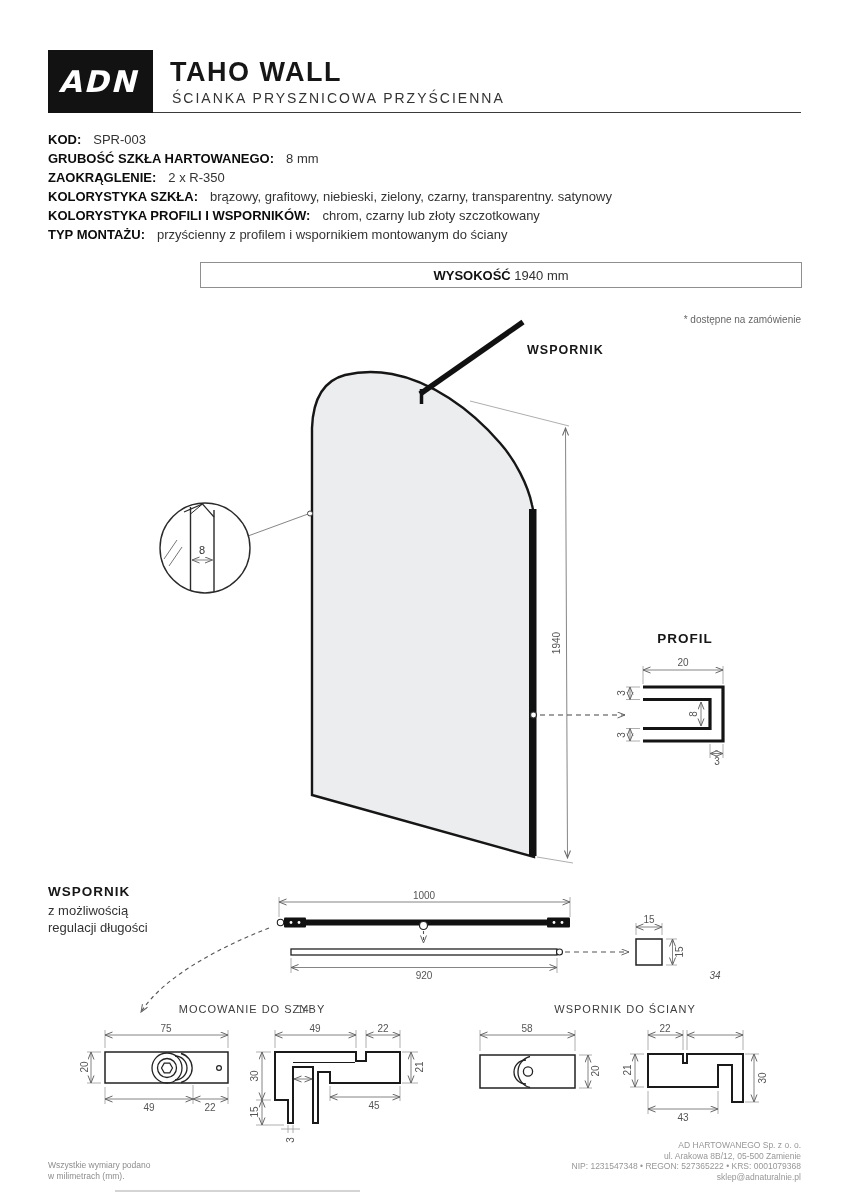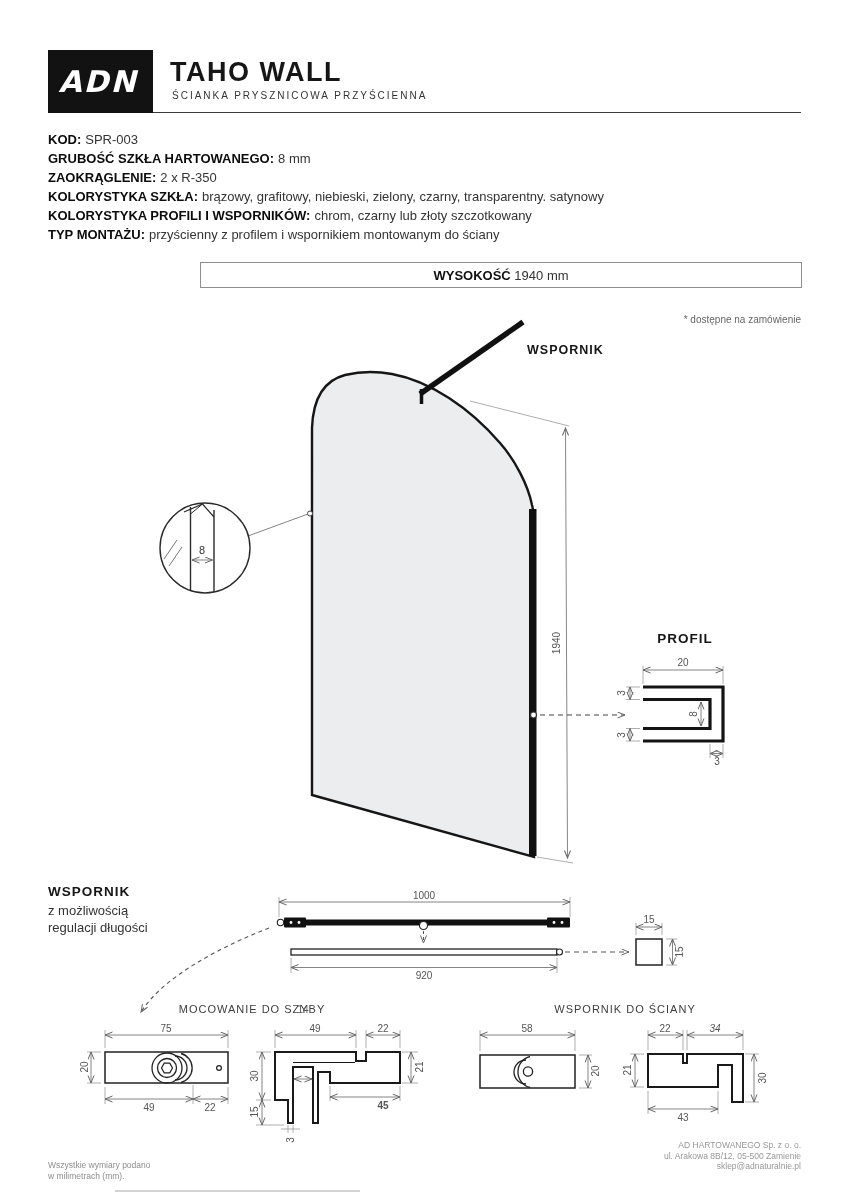--- a/index.html
+++ b/index.html
@@ -1,26 +1,26 @@
 <!DOCTYPE html>
 <html><head>
 <meta charset="utf-8">
 <style>
   html,body{margin:0;padding:0;}
   body{width:849px;height:1200px;background:#fff;font-family:"Liberation Sans","DejaVu Sans",sans-serif;position:relative;overflow:hidden;color:#222;}
   
   .logo-box{position:absolute;left:48px;top:50px;width:105px;height:63px;background:#121212;display:flex;align-items:center;justify-content:center;}
   .logo-text{color:#fff;font-size:30px;font-weight:bold;letter-spacing:2px;transform:skewX(-14deg);font-family:"DejaVu Sans",sans-serif;}
   .page-title{position:absolute;left:170px;top:57px;font-size:27px;font-weight:bold;letter-spacing:1.5px;color:#161616;}
-  .page-subtitle{position:absolute;left:172px;top:90px;font-size:10px;letter-spacing:2px;color:#333;}
+  .page-subtitle{position:absolute;left:172px;top:90px;font-size:14px;letter-spacing:2px;color:#333;}
   .header-divider{position:absolute;left:153px;top:112px;width:648px;height:0;border-top:1.5px solid #3a3a3a;}
   
   .specs{position:absolute;left:48px;top:130px;font-size:13px;line-height:19px;color:#333;}
   .specs b{color:#0c0c0c;}
-  .specs .v{margin-left:4px;}
+  .specs .v{margin-left:12px;}
   
   .size-table{position:absolute;left:48px;top:262px;border-collapse:collapse;table-layout:fixed;}
   .size-table td{border:1px solid #8f8f8f;font-size:13px;text-align:center;color:#333;padding:0;height:24px;}
   .size-table td.noborder{border:none;}
   .size-table b{color:#111;}
   .table-note{position:absolute;left:601px;top:314px;width:200px;text-align:right;font-size:10px;color:#666;}
   
   .dim{position:absolute;font-size:10px;color:#555;transform:translateX(-50%);white-space:nowrap;}
   .dimr{position:absolute;font-size:10px;color:#555;transform:translate(-50%,-50%) rotate(-90deg);white-space:nowrap;}
   .drw-label{position:absolute;font-size:12.5px;font-weight:bold;letter-spacing:1px;color:#161616;white-space:nowrap;}
@@ -283,33 +283,34 @@
 <div class="dim" style="left:166px;top:1023px;">75</div>
 <div class="dimr" style="left:84px;top:1067px;">20</div>
 <div class="dim" style="left:149px;top:1102px;">49</div>
 <div class="dim" style="left:210px;top:1102px;">22</div>
 <div class="dim" style="left:315px;top:1023px;">49</div>
 <div class="dim" style="left:383px;top:1023px;">22</div>
 <div class="dimr" style="left:254px;top:1076px;">30</div>
 <div class="dimr" style="left:254px;top:1112px;">15</div>
 <div class="dim" style="left:303px;top:1004px;">14</div>
 <div class="dimr" style="left:419px;top:1067px;">21</div>
-<div class="dim" style="left:383px;top:1100px;font-weight:bold;">45</div>
+<div class="dim" style="left:374px;top:1100px;">45</div>
 <div class="dimr" style="left:290px;top:1140px;">3</div>
 
 <div class="sec-label" style="left:625px;top:1003px;">WSPORNIK DO ŚCIANY</div>
 <div class="dim" style="left:527px;top:1023px;">58</div>
 <div class="dimr" style="left:595px;top:1071px;">20</div>
 <div class="dim" style="left:665px;top:1023px;">22</div>
-<div class="dim" style="left:715px;top:1023px;font-style:italic;">34</div>
+<div class="dim" style="left:715px;top:970px;font-style:italic;">34</div>
 <div class="dimr" style="left:627px;top:1070px;">21</div>
 <div class="dimr" style="left:762px;top:1078px;">30</div>
 <div class="dim" style="left:683px;top:1112px;">43</div>
 
 <div class="footer-left">
   <div>Wszystkie wymiary podano</div>
   <div>w milimetrach (mm).</div>
 </div>
 <div class="footer-right">
   <div>AD HARTOWANEGO Sp. z o. o.</div>
   <div>ul. Arakowa 8B/12, 05-500 Zamienie</div>
+  <div>NIP: 1231547348  •  REGON: 527365222  •  KRS: 0001079368</div>
   <div>sklep@adnaturalnie.pl</div>
 </div>
 
 </body></html>

